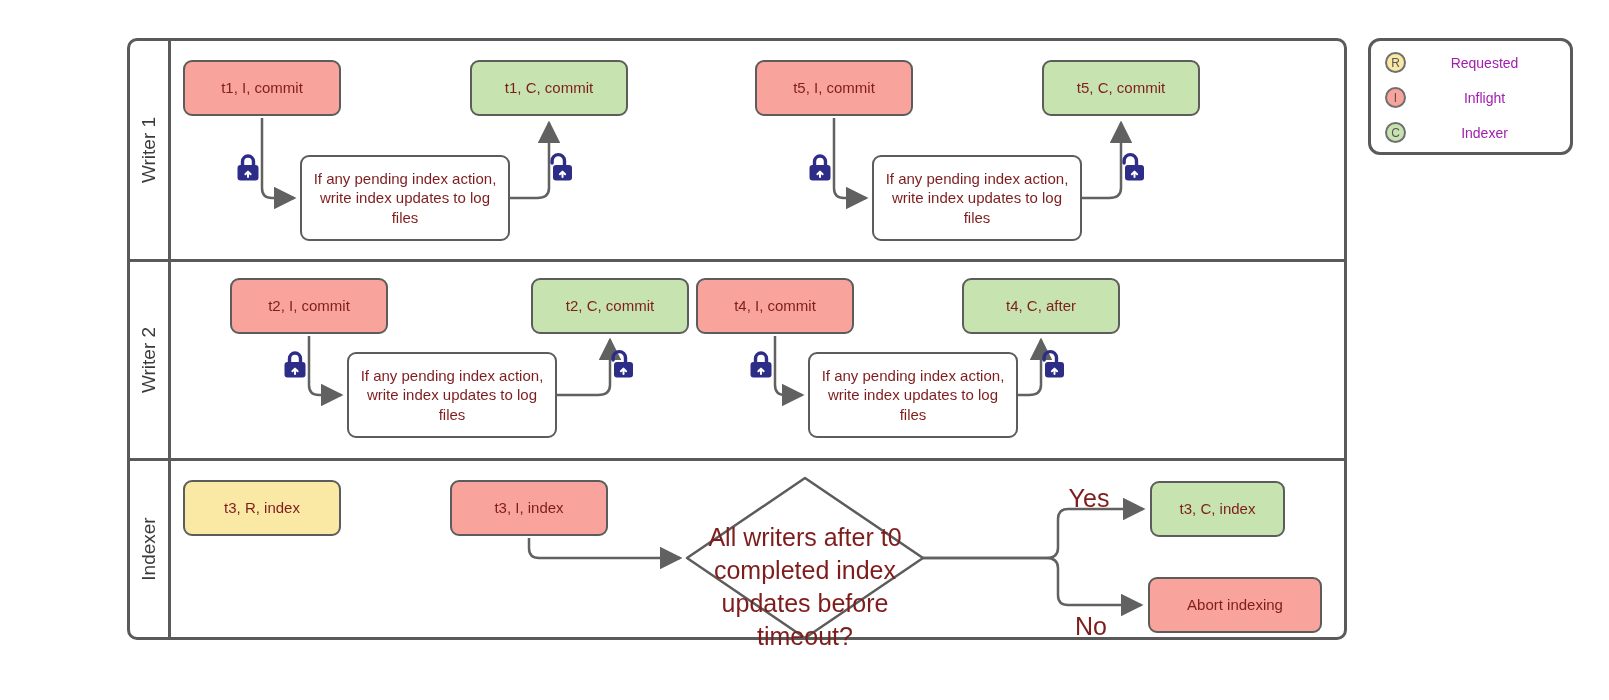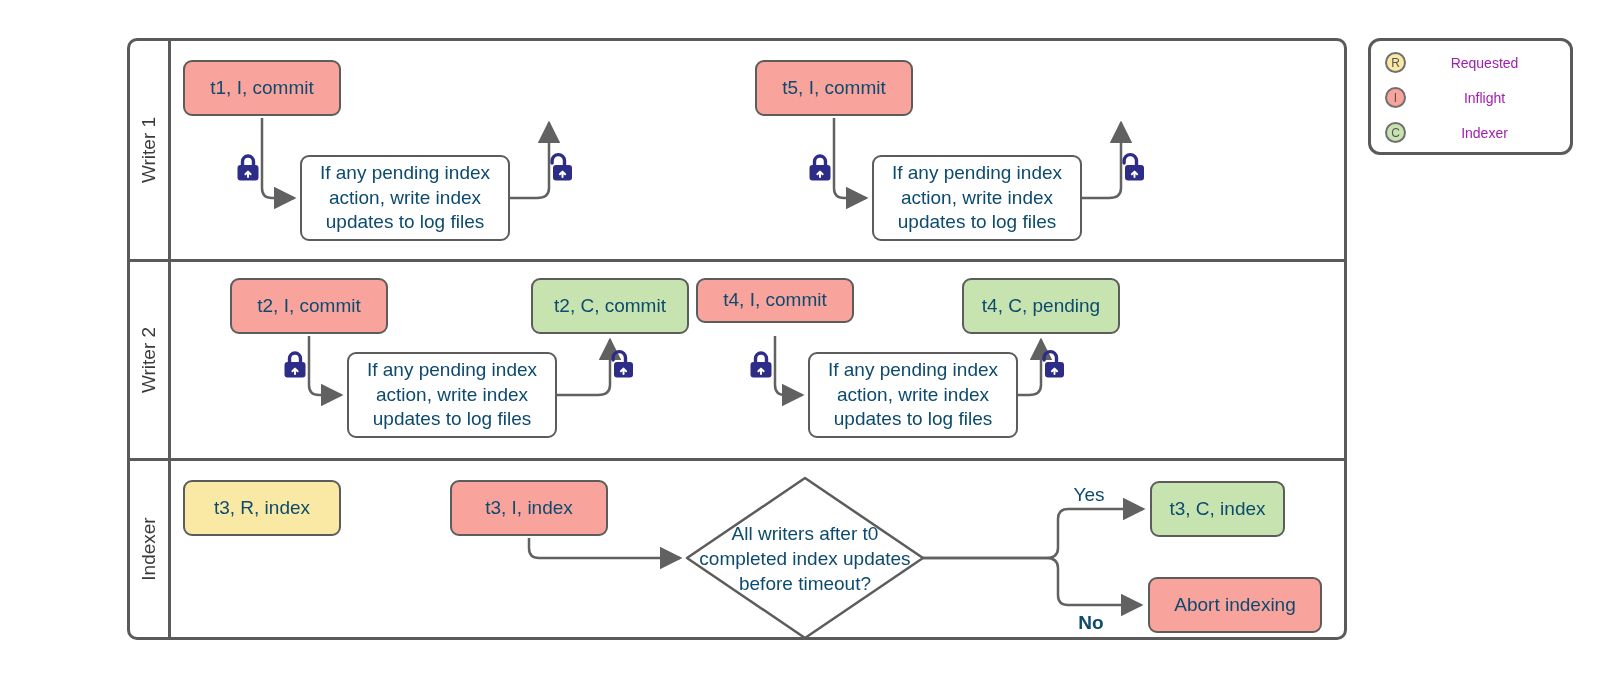--- a/index.html
+++ b/index.html
@@ -35,30 +35,30 @@
   }
   .lane-body{flex:1;}
   
   svg.overlay{position:absolute;left:0;top:0;width:1609px;height:700px;pointer-events:none;}
   
   .node{
     position:absolute;box-sizing:border-box;
     border:2.5px solid #5C5C5C;border-radius:9px;
     display:flex;align-items:center;justify-content:center;
     text-align:center;
-    font-size:19px;color:#0c4a6e;line-height:1.3;
+    font-size:15px;color:#7f1d1d;line-height:1.3;
     padding:4px 8px;
     background:#ffffff;
   }
   .node.red{background:#F9A39D;}
   .node.green{background:#C7E3AF;}
   .node.yellow{background:#FAE9A4;}
   .floating-text{
     position:absolute;text-align:center;
-    font-size:19px;color:#0c4a6e;line-height:1.32;
+    font-size:25px;color:#7f1d1d;line-height:1.32;
   }
   
   .legend{
     position:absolute;left:1368px;top:38px;width:205px;height:117px;
     box-sizing:border-box;
     border:3px solid #5A5A5A;border-radius:12px;
     padding:11px 12px 9px 14px;
     display:flex;flex-direction:column;justify-content:space-between;
     background:#ffffff;
   }
@@ -140,39 +140,41 @@
     <use href="#lockc" x="283" y="349"></use>
     <use href="#lockc" x="749" y="349"></use>
 
     <use href="#locko" x="540" y="152"></use>
     <use href="#locko" x="1112" y="152"></use>
     <use href="#locko" x="601" y="349"></use>
     <use href="#locko" x="1032" y="349"></use>
   </svg>
 
   <div class="node red" style="left:183px;top:60px;width:158px;height:56px;">t1, I, commit</div>
+  <div class="node green" style="left:470px;top:60px;width:158px;height:56px;">t1, C, commit</div>
   <div class="node" style="left:300px;top:155px;width:210px;height:86px;">If any pending index action, write index updates to log files</div>
   <div class="node red" style="left:755px;top:60px;width:158px;height:56px;">t5, I, commit</div>
+  <div class="node green" style="left:1042px;top:60px;width:158px;height:56px;">t5, C, commit</div>
   <div class="node" style="left:872px;top:155px;width:210px;height:86px;">If any pending index action, write index updates to log files</div>
 
   <div class="node red" style="left:230px;top:278px;width:158px;height:56px;">t2, I, commit</div>
   <div class="node green" style="left:531px;top:278px;width:158px;height:56px;">t2, C, commit</div>
   <div class="node" style="left:347px;top:352px;width:210px;height:86px;">If any pending index action, write index updates to log files</div>
-  <div class="node red" style="left:696px;top:278px;width:158px;height:45px;">t4, I, commit</div>
-  <div class="node green" style="left:962px;top:278px;width:158px;height:56px;">t4, C, pending</div>
+  <div class="node red" style="left:696px;top:278px;width:158px;height:56px;">t4, I, commit</div>
+  <div class="node green" style="left:962px;top:278px;width:158px;height:56px;">t4, C, after</div>
   <div class="node" style="left:808px;top:352px;width:210px;height:86px;">If any pending index action, write index updates to log files</div>
 
   <div class="node yellow" style="left:183px;top:480px;width:158px;height:56px;">t3, R, index</div>
   <div class="node red" style="left:450px;top:480px;width:158px;height:56px;">t3, I, index</div>
   <div class="node green" style="left:1150px;top:481px;width:135px;height:56px;">t3, C, index</div>
   <div class="node red" style="left:1148px;top:577px;width:174px;height:56px;">Abort indexing</div>
 
   <div class="floating-text" style="left:692px;top:521px;width:226px;">All writers after t0 completed index updates before timeout?</div>
   <div class="floating-text" style="left:1058px;top:482px;width:62px;">Yes</div>
-  <div class="floating-text" style="left:1060px;top:610px;width:62px;font-weight:bold;">No</div>
+  <div class="floating-text" style="left:1060px;top:610px;width:62px;">No</div>
 
   <div class="legend">
     <div class="legend-row">
       <span class="legend-swatch sw-requested">R</span>
       <span class="legend-label">Requested</span>
     </div>
     <div class="legend-row">
       <span class="legend-swatch sw-inflight">I</span>
       <span class="legend-label">Inflight</span>
     </div>

